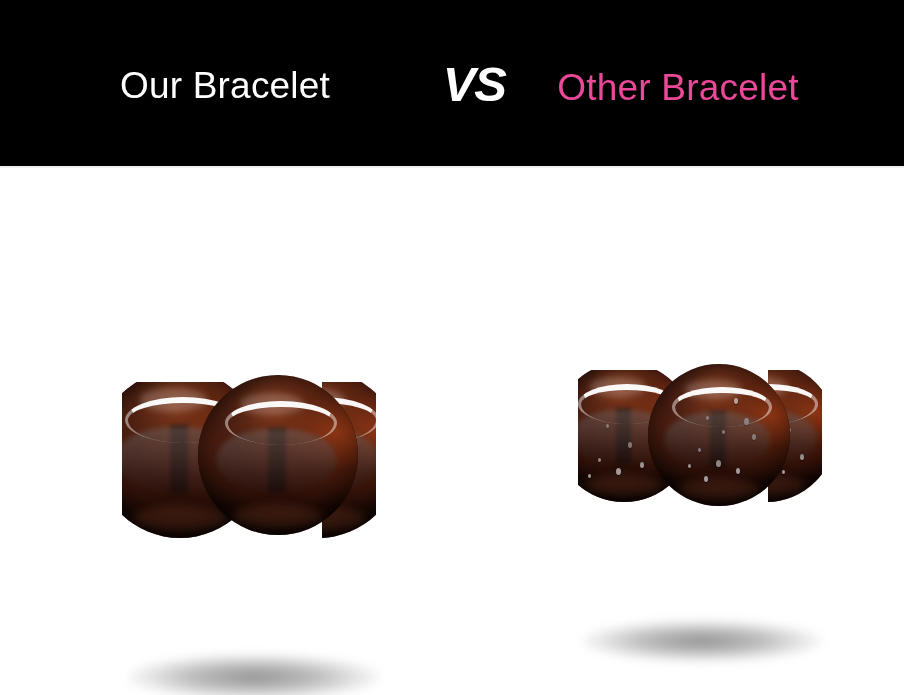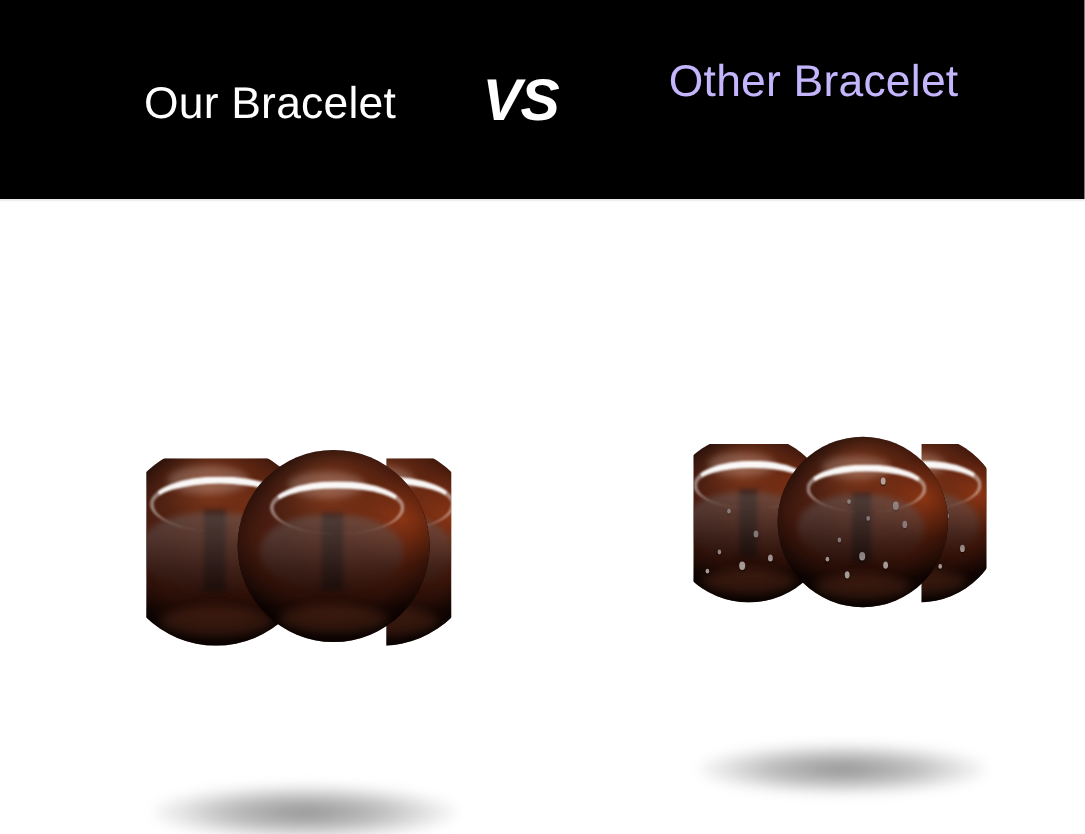--- a/index.html
+++ b/index.html
@@ -47,37 +47,37 @@
     font-weight: 400;
     letter-spacing: 0.2px;
     line-height: 44px;
     white-space: nowrap;
   }
   .hdr-vs {
     position: absolute;
     left: 402px;
     top: 56px;
     width: 104px;
-    text-align: left;
+    text-align: right;
     color: #ffffff;
     font-family: "Liberation Sans", sans-serif;
     font-size: 49px;
     font-weight: 700;
     font-style: italic;
     letter-spacing: -1px;
     line-height: 56px;
     white-space: nowrap;
   }
   .hdr-other {
     position: absolute;
     left: 455px;
-    top: 46px;
+    top: 66px;
     width: 446px;
     text-align: center;
-    color: #c4b5fd;
+    color: #ec4899;
     font-family: "Liberation Sans", sans-serif;
     font-size: 37px;
     font-weight: 400;
     letter-spacing: 0.2px;
     line-height: 44px;
     white-space: nowrap;
   }
 
   .header-divider {
     position: absolute;

